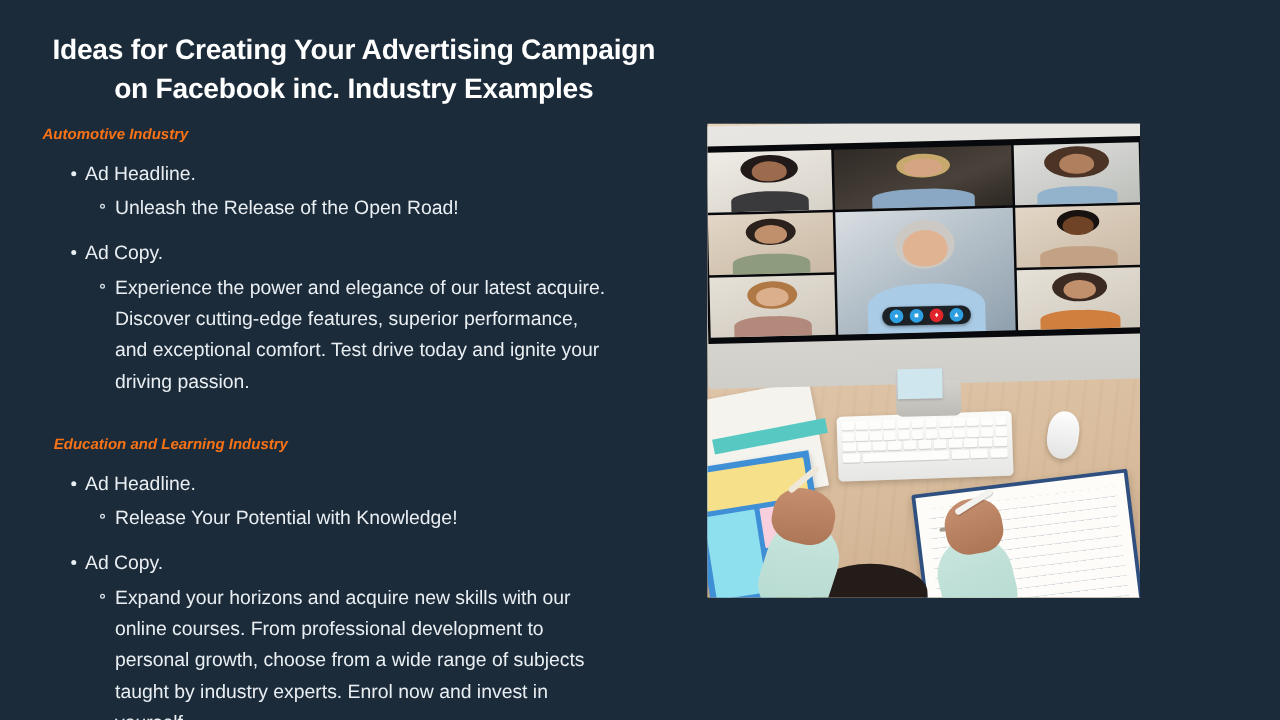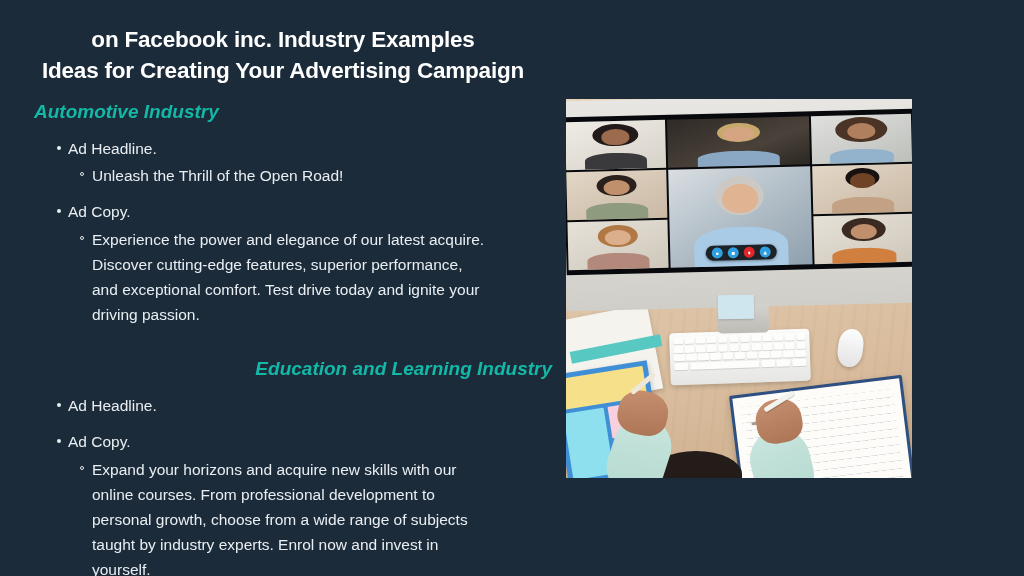--- a/index.html
+++ b/index.html
@@ -35,29 +35,29 @@
     position: absolute;
     left: 0;
     top: 100px;
     width: 552px;
   }
 
   .section { margin-bottom: 0; }
   .section.first { margin-bottom: 30px; }
 
   .section-heading {
-    color: #14b8a6;
+    color: #f97316;
     font-weight: bold;
     font-style: italic;
-    font-size: 19px;
+    font-size: 12px;
     line-height: 1.3;
     margin: 0 0 7px 0;
   }
   .section.first .section-heading { padding-left: 34px; }
-  .section.second .section-heading { padding-left: 43px; text-align: right; }
+  .section.second .section-heading { padding-left: 43px; }
 
   ul.lvl1 {
     list-style: none;
     margin: 0;
     padding: 0;
   }
   ul.lvl1 > li.bullet-item {
     position: relative;
     padding-left: 68px;
     color: #e9eef2;
@@ -415,36 +415,36 @@
     width: 92px;
     height: 46px;
     background: #241c18;
     border-radius: 50% 50% 40% 40%;
   }
 </style>
 </head>
 <body>
 
 <div class="slide-title">
+  <span class="t-line">Ideas for Creating Your Advertising Campaign</span>
   <span class="t-line">on Facebook inc. Industry Examples</span>
-  <span class="t-line">Ideas for Creating Your Advertising Campaign</span>
 </div>
 
 <div class="content">
 
   <div class="section first">
     <div class="section-heading">Automotive Industry</div>
     <ul class="lvl1">
       <li class="bullet-item">
         <span class="disc"></span>
         <span>Ad Headline.</span>
         <ul class="lvl2">
           <li class="sub-item">
             <span class="circle"></span>
-            <span class="sub-text">Unleash the Thrill of the Open Road!</span>
+            <span class="sub-text">Unleash the Release of the Open Road!</span>
           </li>
         </ul>
       </li>
       <li class="bullet-item">
         <span class="disc"></span>
         <span>Ad Copy.</span>
         <ul class="lvl2">
           <li class="sub-item">
             <span class="circle"></span>
             <span class="sub-text">Experience the power and elegance of our latest acquire. Discover cutting-edge features, superior performance, and exceptional comfort. Test drive today and ignite your driving passion.</span>
@@ -453,20 +453,26 @@
       </li>
     </ul>
   </div>
 
   <div class="section second">
     <div class="section-heading">Education and Learning Industry</div>
     <ul class="lvl1">
       <li class="bullet-item">
         <span class="disc"></span>
         <span>Ad Headline.</span>
+        <ul class="lvl2">
+          <li class="sub-item">
+            <span class="circle"></span>
+            <span class="sub-text">Release Your Potential with Knowledge!</span>
+          </li>
+        </ul>
       </li>
       <li class="bullet-item">
         <span class="disc"></span>
         <span>Ad Copy.</span>
         <ul class="lvl2">
           <li class="sub-item">
             <span class="circle"></span>
             <span class="sub-text">Expand your horizons and acquire new skills with our online courses. From professional development to personal growth, choose from a wide range of subjects taught by industry experts. Enrol now and invest in yourself.</span>
           </li>
         </ul>

